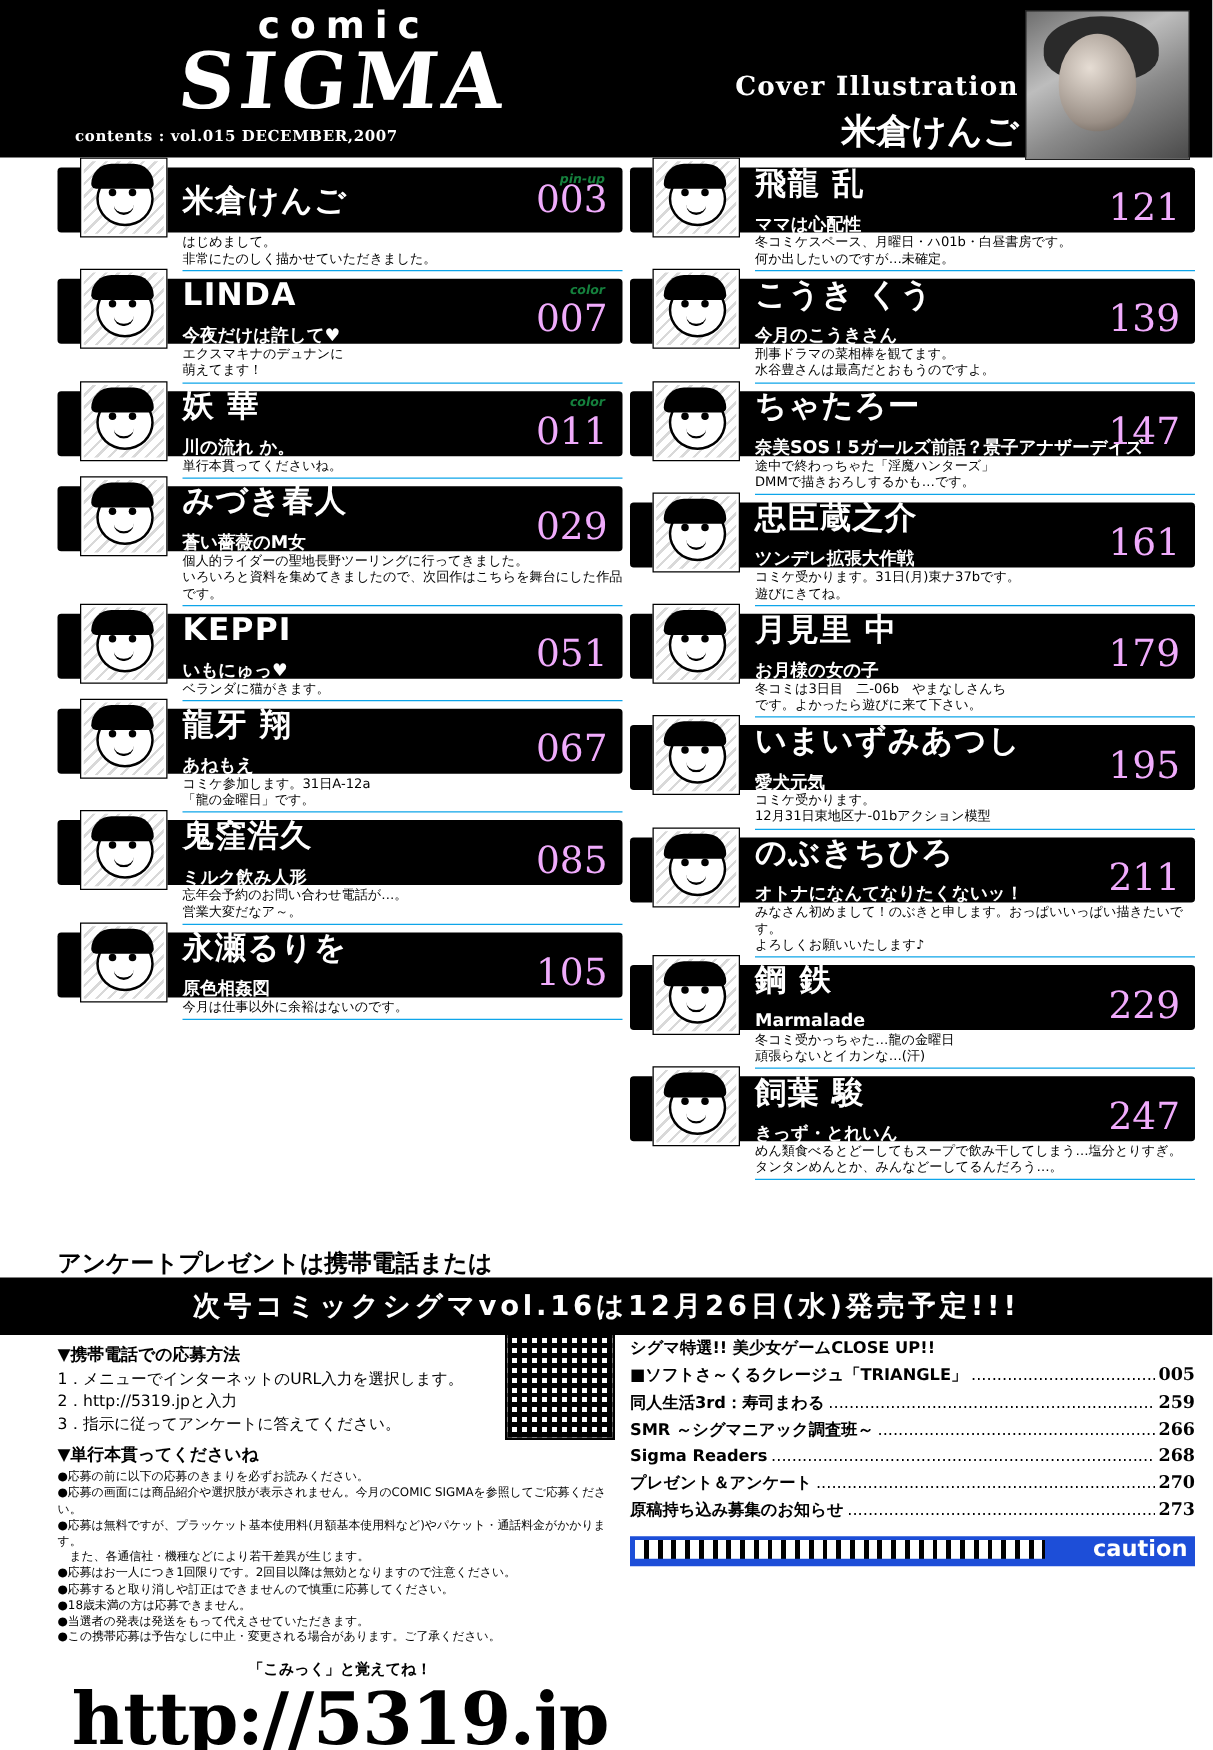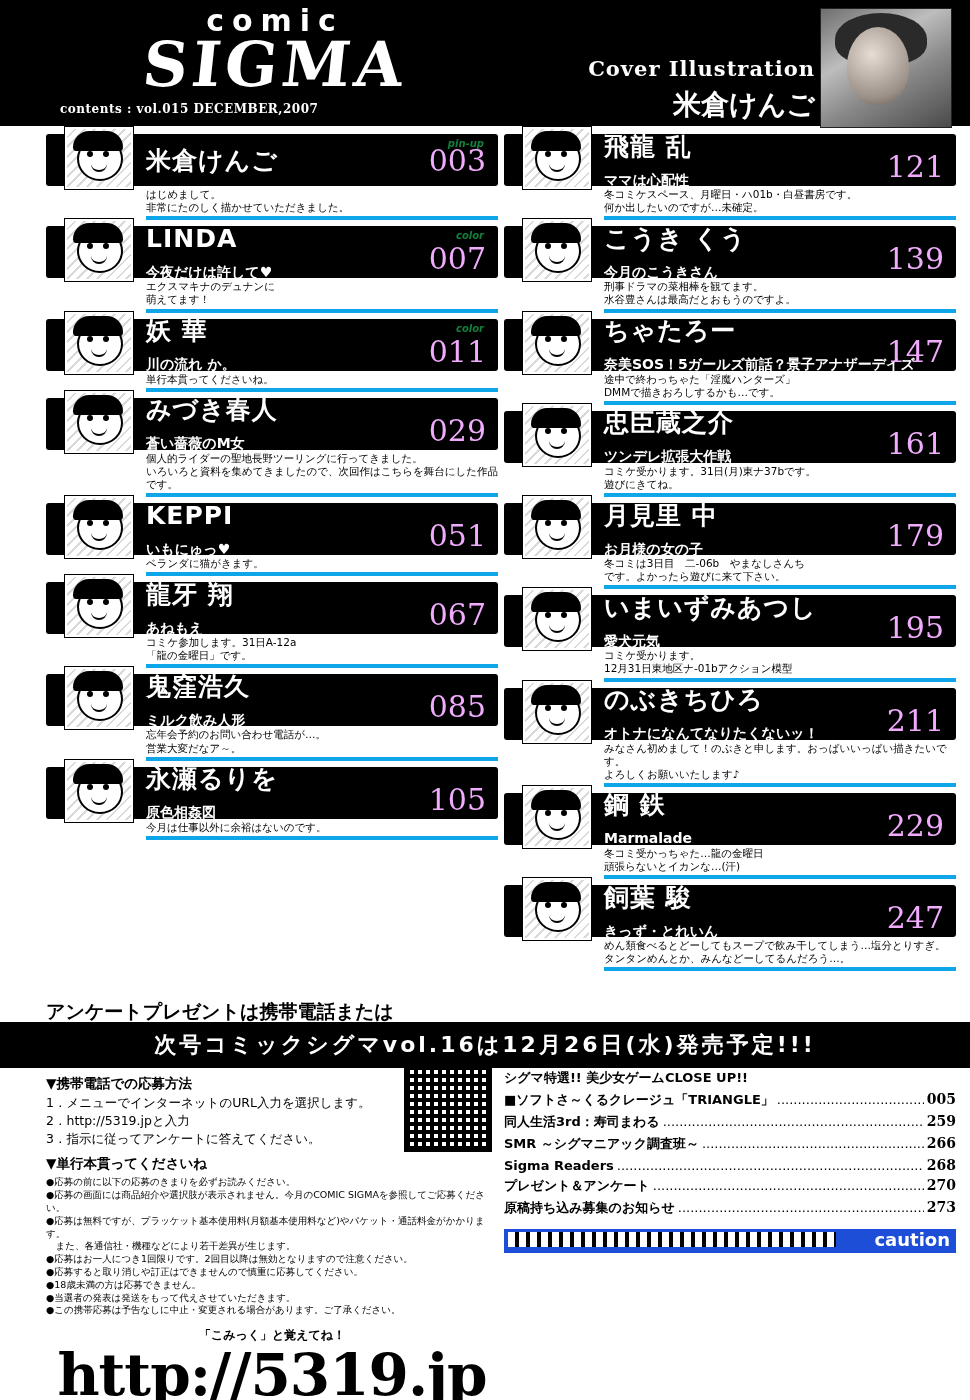--- a/index.html
+++ b/index.html
@@ -89,21 +89,21 @@
     position:absolute;right:12px;top:50%;transform:translateY(-50%);
     color:#f0abfc;font-family:"DejaVu Serif","Liberation Serif",serif;
     font-weight:normal;font-size:30px;letter-spacing:0px;text-align:left;
   }
   .tag{
     position:absolute;right:14px;top:4px;color:#15803d;font-size:10px;font-weight:bold;font-style:italic;
   }
   .bar.twoline .pageno{top:auto;bottom:2px;transform:none;}
   .note{
     margin-left:100px;margin-top:2px;font-size:10.5px;line-height:1.25;color:#000;
-    border-bottom:4px solid #0ea5e9;padding-bottom:2px;min-height:12px;
+    border-bottom:1px solid #0ea5e9;padding-bottom:2px;min-height:12px;
   }
 
   
   .quest{position:absolute;left:46px;top:1000px;width:452px;}
   .quest h2{margin:0;font-size:19px;font-weight:bold;line-height:1.25;letter-spacing:0px;}
   .qline{font-size:13.5px;font-weight:bold;margin-top:7px;}
   .qbody{font-size:12.5px;line-height:1.45;margin-top:1px;}
   .qsmall{font-size:9.5px;line-height:1.35;margin-top:3px;}
   .qr{
     position:absolute;right:6px;top:64px;width:84px;height:84px;background:#fff;border:2px solid #000;

